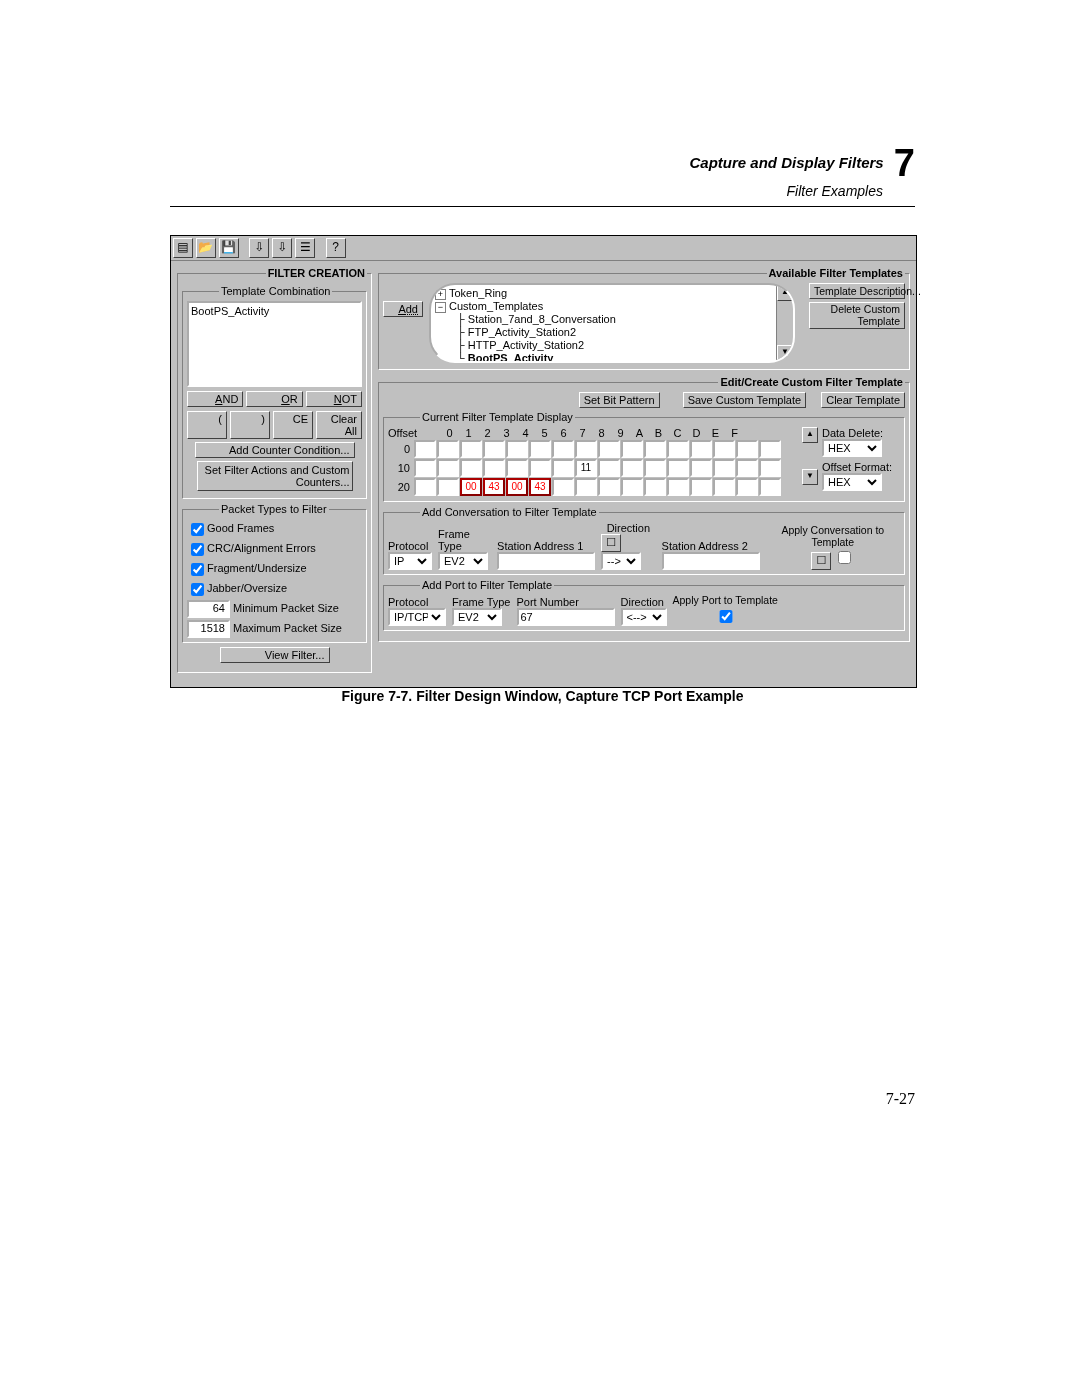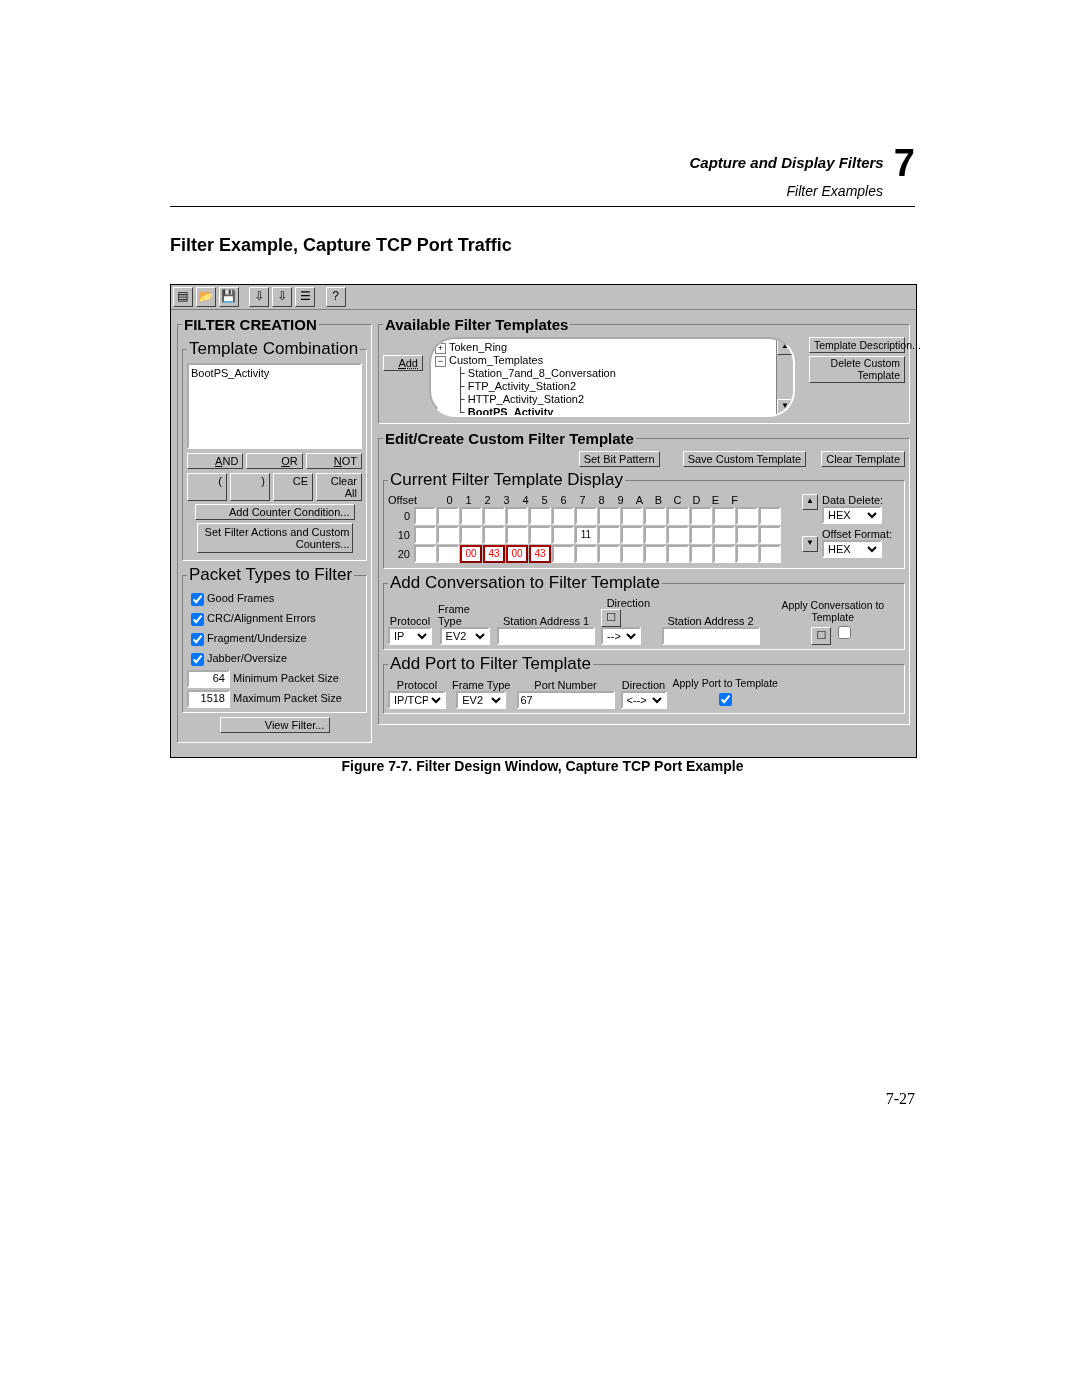--- a/index.html
+++ b/index.html
@@ -88,23 +88,23 @@
   }
   .leftcol { width: 195px; padding: 4px 4px 8px 6px; }
   .rightcol { flex: 1; padding: 4px 6px 8px 2px; }
 
   fieldset.grp {
     border: 1px solid #808080;
     border-right-color:#fff; border-bottom-color:#fff;
     margin: 2px 0 6px 0;
     padding: 4px 4px 6px 4px;
   }
-  fieldset.grp > legend { font-weight: bold; font-size:15px; padding:0 2px;}
+  fieldset.grp > legend { font-weight: bold; font-size:11px; padding:0 2px;text-align:right;}
   fieldset.sub2 { border:1px solid #808080; border-right-color:#fff; border-bottom-color:#fff; margin:2px 0 4px 0; padding:4px;}
-  fieldset.sub2 > legend { font-size:17px; padding:0 2px;}
+  fieldset.sub2 > legend { font-size:11px; padding:0 2px;margin-left:32px;}
 
   .sunk {
     border: 2px inset #fff;
     background: #fff;
     color:#000;
   }
   .btn {
     display: inline-block;
     border: 1px solid #fff;
     border-right-color:#404040; border-bottom-color:#404040;
@@ -139,21 +139,21 @@
   .vscroll { width:16px; margin-left:2px; }
   .vscroll .sb{width:14px;height:14px;border:1px solid #fff;border-right-color:#404040;border-bottom-color:#404040;background:#c0c0c0;font-size:8px;text-align:center;line-height:12px;}
 
   .addport input.t, .addconv input.t, .sunk.t {
     border:2px inset #fff; background:#fff; height:14px; font-size:11px; padding:0 2px;
   }
   select.sel {
     border:2px inset #fff; background:#fff; height:18px; font-size:11px;
   }
   .flexrow { display:flex; align-items:flex-end; gap:6px; }
-  .flexrow .col { display:flex; flex-direction:column; font-size:11px;align-items:center;}
+  .flexrow .col { display:flex; flex-direction:column; font-size:11px;}
   .smallboxbtn{display:inline-block;width:18px;height:16px;border:1px solid #fff;border-right-color:#404040;border-bottom-color:#404040;background:#c0c0c0;text-align:center;line-height:14px;font-size:11px;}
   .rightbtns { margin-left:8px;}
   .rightbtns .btn{display:block;width:86px;margin-bottom:3px;white-space:nowrap;font-size:10.5px;}
   .headerhex{display:flex;font-size:11px;margin-left:26px;}
   .headerhex span{width:19px;text-align:center;}
   .avail-row{display:flex;align-items:flex-start;gap:6px;}
   u.mn{text-decoration:underline;}
 </style>
 </head>
 <body>
@@ -164,21 +164,20 @@
     <div>
       <span class="t1">Capture and Display Filters</span>
       <span class="chap">7</span>
     </div>
     <div style="margin-top:-6px;margin-right:32px">
       <span class="t2">Filter Examples</span>
     </div>
   </div>
   <div class="hr"></div>
 
-  <h2 class="sub">Filter Example, Capture TCP Port Traffic</h2>
 
 
   <div class="shot">
 
     <div class="toolbar">
       <span class="tbtn">▤</span>
       <span class="tbtn">📂</span>
       <span class="tbtn">💾</span>
       <span class="sep"></span>
       <span class="tbtn">⇩</span>

